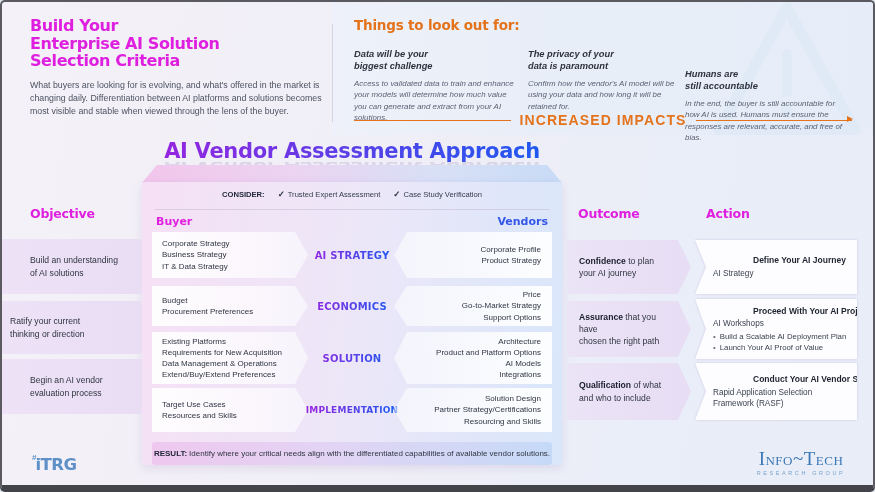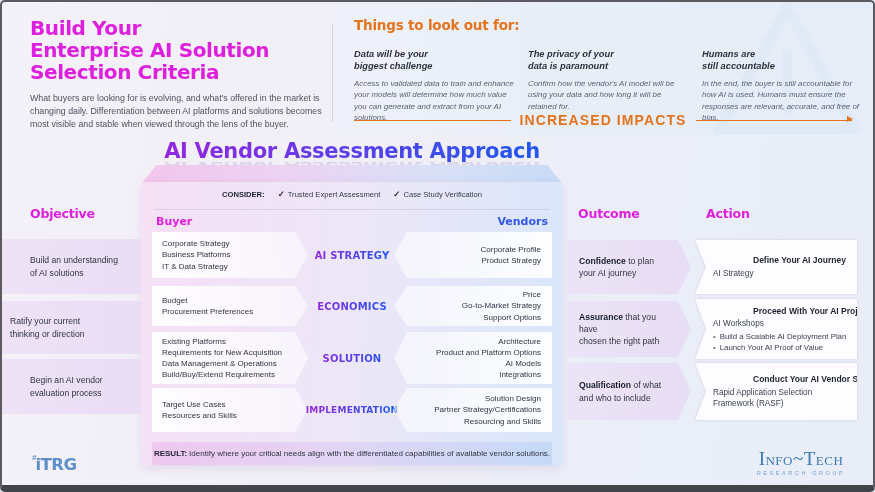--- a/index.html
+++ b/index.html
@@ -16,21 +16,21 @@
   
   #banner-right{
     left:330px; top:0; width:543px; height:133px; overflow:hidden;
     background:linear-gradient(90deg,#eef1f9 0%,#e8eef8 40%,#e6edf8 100%);
   }
   #banner-divider{ left:330px; top:22px; width:1px; height:98px; background:#d6d3de; }
   #watermark{ position:absolute; right:8px; top:-6px; opacity:.6; }
 
   #title-block{ left:28px; top:15px; width:296px; }
   #main-heading{
-    font-family:"DejaVu Sans", sans-serif; font-weight:800; font-size:20px;
+    font-family:"DejaVu Sans", sans-serif; font-weight:800; font-size:16px;
     line-height:1.1; color:#df1fdf; letter-spacing:-.4px;
   }
   #title-sub{ margin-top:9px; font-size:8.8px; line-height:1.5; color:#4c5260; }
 
   #lookout{ position:absolute; left:352px; top:15px; width:505px; }
   #lookout-heading{
     font-family:"DejaVu Sans", sans-serif; font-weight:800; font-size:13.5px;
     color:#e4731c; letter-spacing:-.2px;
   }
   .lookout-col{ position:absolute; top:31px; width:160px;font-style:italic; }
@@ -178,21 +178,21 @@
     <div class="lookout-col" style="left:0;">
       <div class="lookout-title">Data will be your
 biggest challenge</div>
       <div class="lookout-body">Access to validated data to train and enhance your models will determine how much value you can generate and extract from your AI solutions.</div>
     </div>
     <div class="lookout-col" style="left:174px;">
       <div class="lookout-title">The privacy of your
 data is paramount</div>
       <div class="lookout-body">Confirm how the vendor's AI model will be using your data and how long it will be retained for.</div>
     </div>
-    <div class="lookout-col" style="left:348px;">
+    <div class="lookout-col" style="left:331px;margin-top:20px;">
       <div class="lookout-title">Humans are
 still accountable</div>
       <div class="lookout-body">In the end, the buyer is still accountable for how AI is used. Humans must ensure the responses are relevant, accurate, and free of bias.</div>
     </div>
   </div>
   <div id="impacts">
     <div class="impact-line"></div>
     <div id="impact-label">INCREASED IMPACTS</div>
     <div class="impact-line arrow"></div>
   </div>
@@ -213,21 +213,21 @@
         <span>Case Study Verification</span>
       </span>
     </div>
     <div id="consider-sep"></div>
     <div id="buyer-header">Buyer</div>
     <div id="vendors-header">Vendors</div>
 
     <div class="flow-row" style="top:50px;height:46px;">
       <div class="buyer-box">
         <div>Corporate Strategy</div>
-        <div>Business Platforms</div>
+        <div>Business Strategy</div>
         <div>IT &amp; Data Strategy</div>
       </div>
       <div class="cat-label grad-text">AI STRATEGY</div>
       <div class="vendor-box">
         <div>Corporate Profile</div>
         <div>Product Strategy</div>
       </div>
     </div>
 
     <div class="flow-row" style="top:104px;height:40px;">
@@ -241,21 +241,21 @@
         <div>Go-to-Market Strategy</div>
         <div>Support Options</div>
       </div>
     </div>
 
     <div class="flow-row" style="top:150px;height:52px;">
       <div class="buyer-box">
         <div>Existing Platforms</div>
         <div>Requirements for New Acquisition</div>
         <div>Data Management &amp; Operations</div>
-        <div>Build/Buy/Extend Requirements</div>
+        <div>Extend/Buy/Extend Preferences</div>
       </div>
       <div class="cat-label grad-text">SOLUTION</div>
       <div class="vendor-box">
         <div>Architecture</div>
         <div>Product and Platform Options</div>
         <div>AI Models</div>
         <div>Integrations</div>
       </div>
     </div>
 

